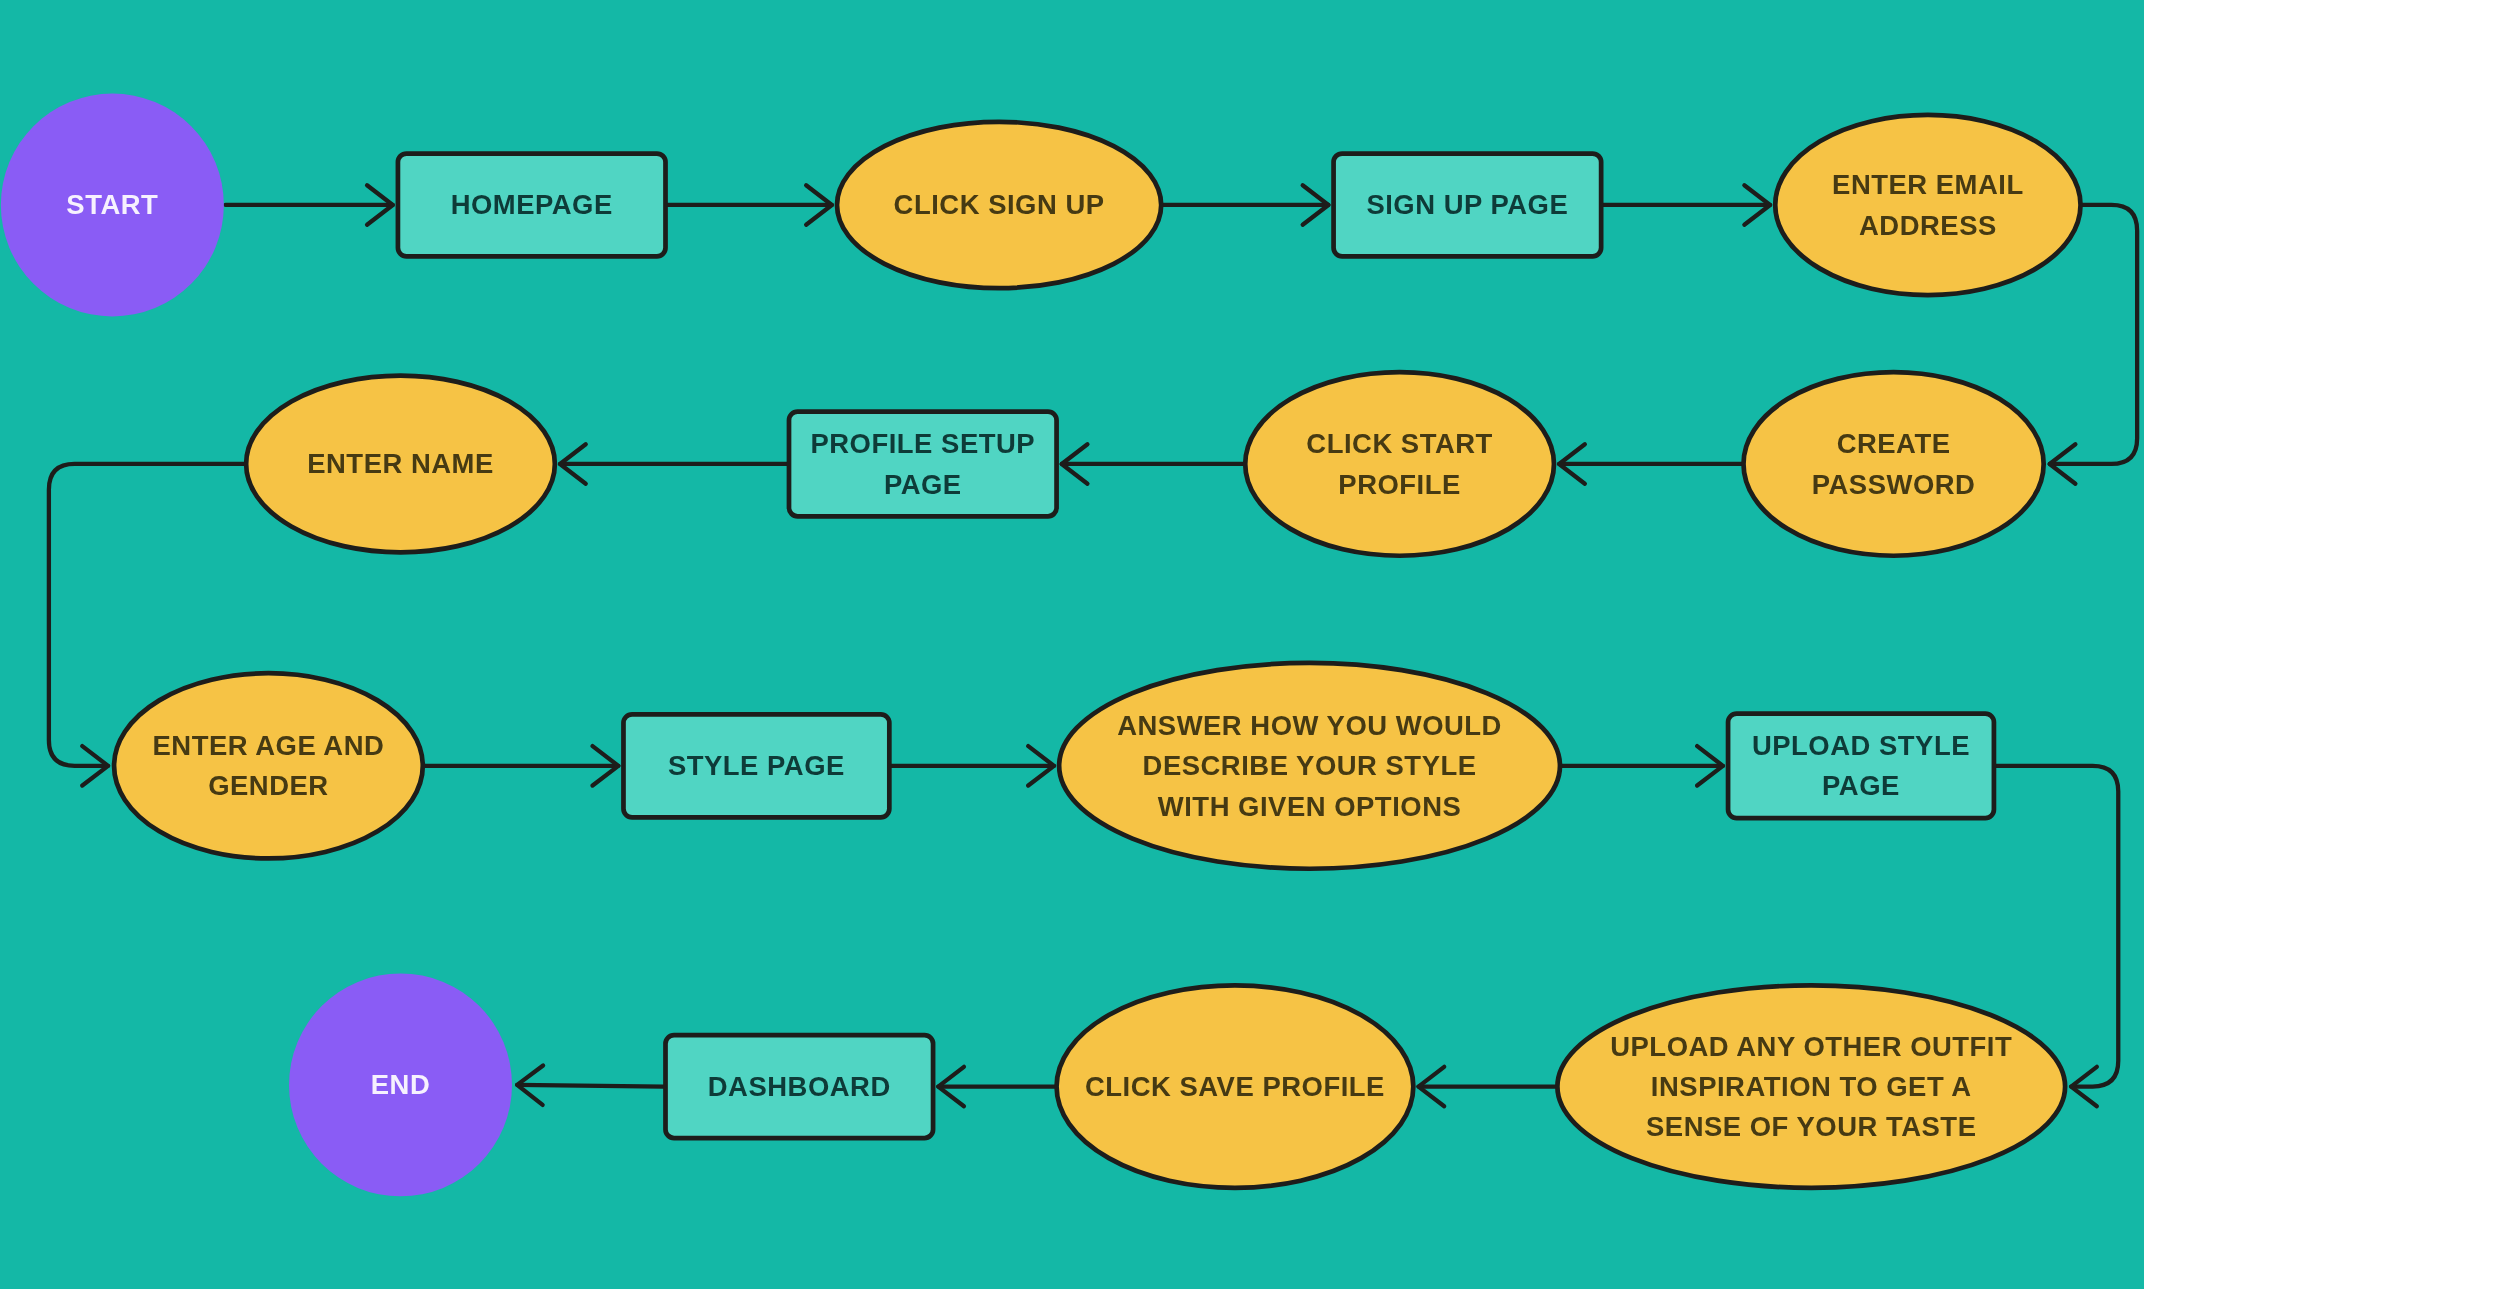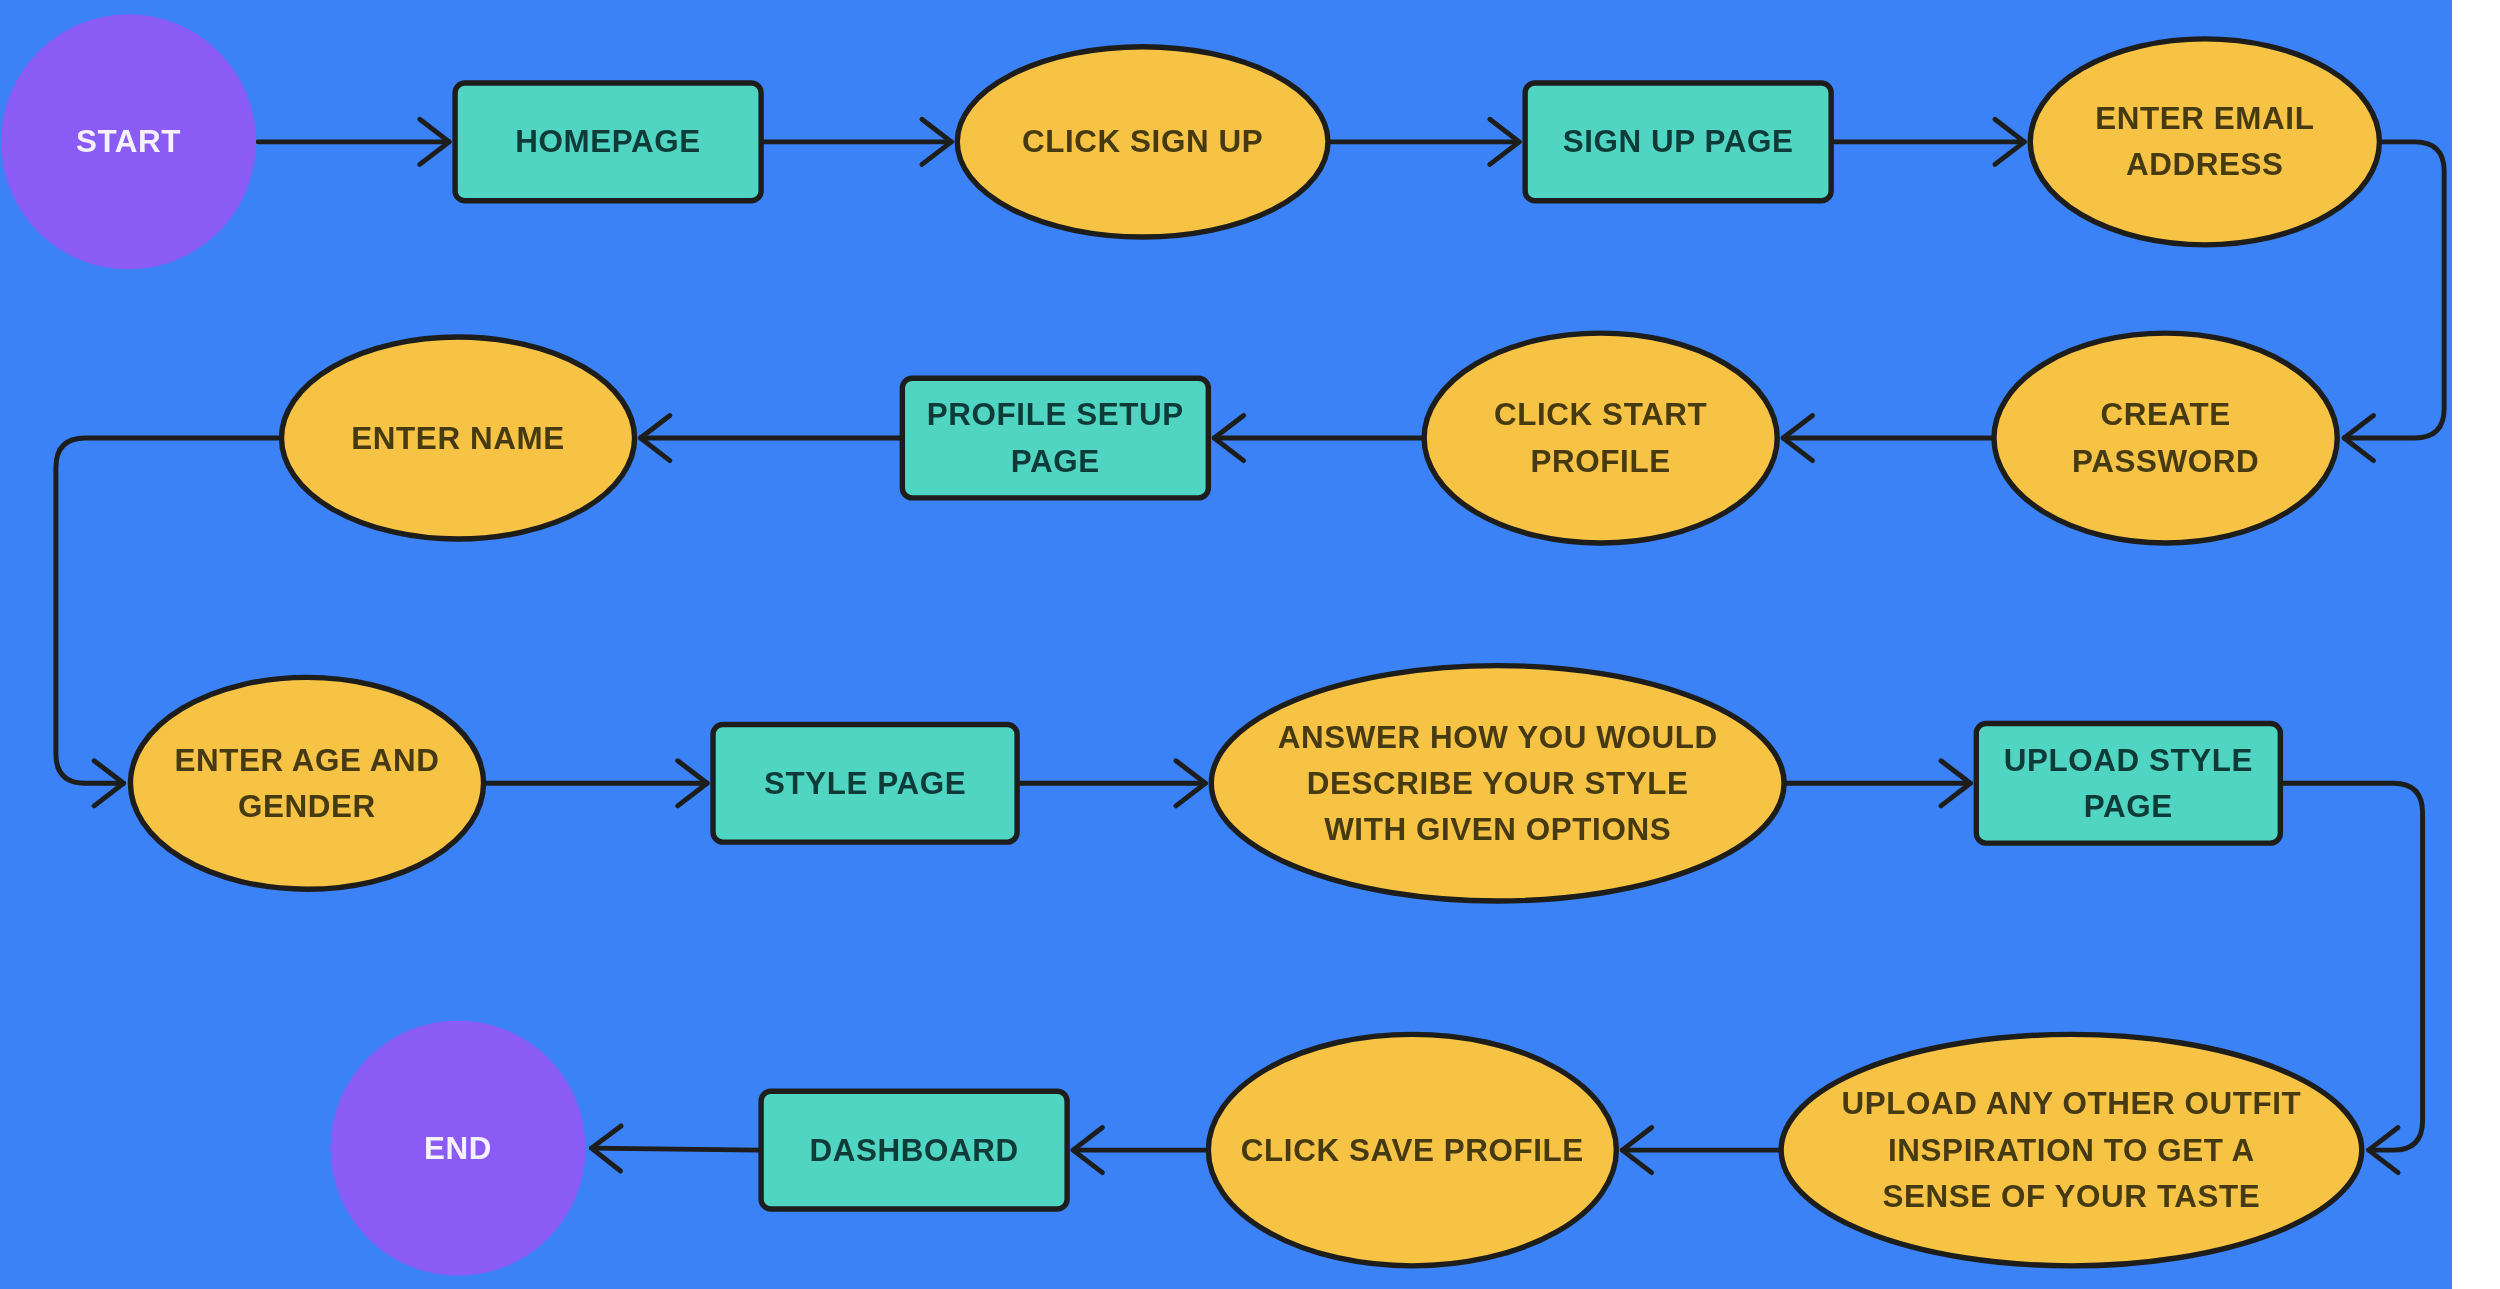--- a/index.html
+++ b/index.html
@@ -1,20 +1,20 @@
 <!DOCTYPE html>
 <html><head>
 <meta charset="utf-8">
 <style>
   html, body { margin: 0; padding: 0; background: #ffffff; }
   .canvas {
     position: relative;
-    width: 2452px;
+    width: 2144px;
     height: 1289px;
-    background: #3b82f6;
+    background: #14b8a6;
     overflow: hidden;
   }
   svg { display: block; width: 100%; height: 100%; }
   text {
     font-family: "Liberation Sans", "DejaVu Sans", sans-serif;
     font-weight: 600;
     letter-spacing: 0.6px;
   }
 </style>
 </head>

